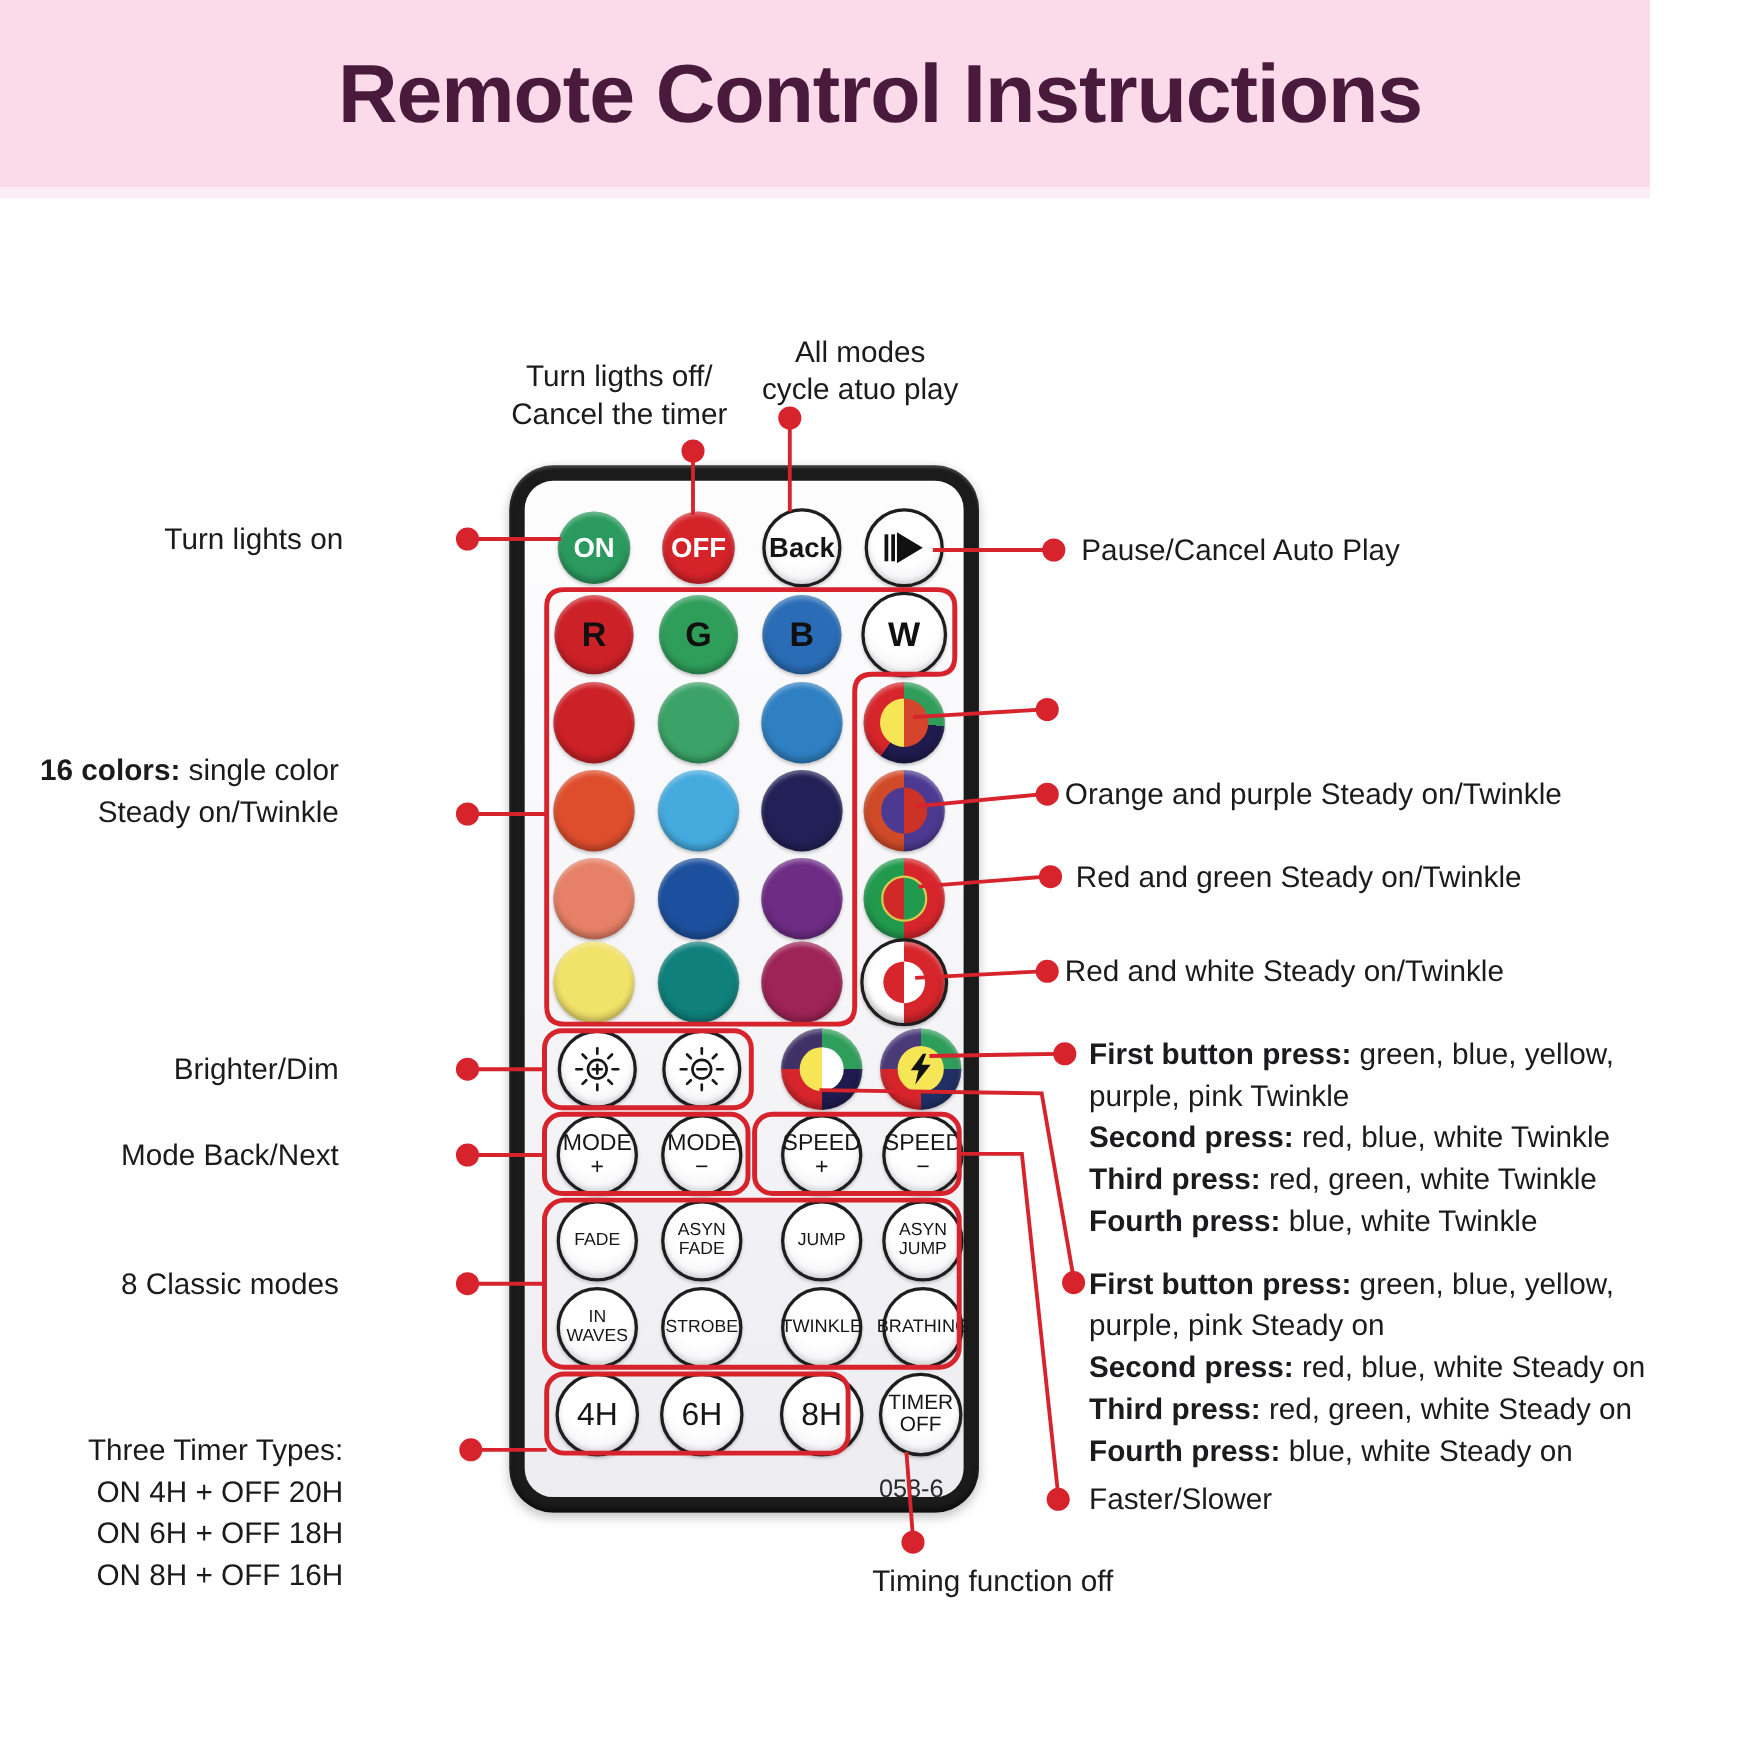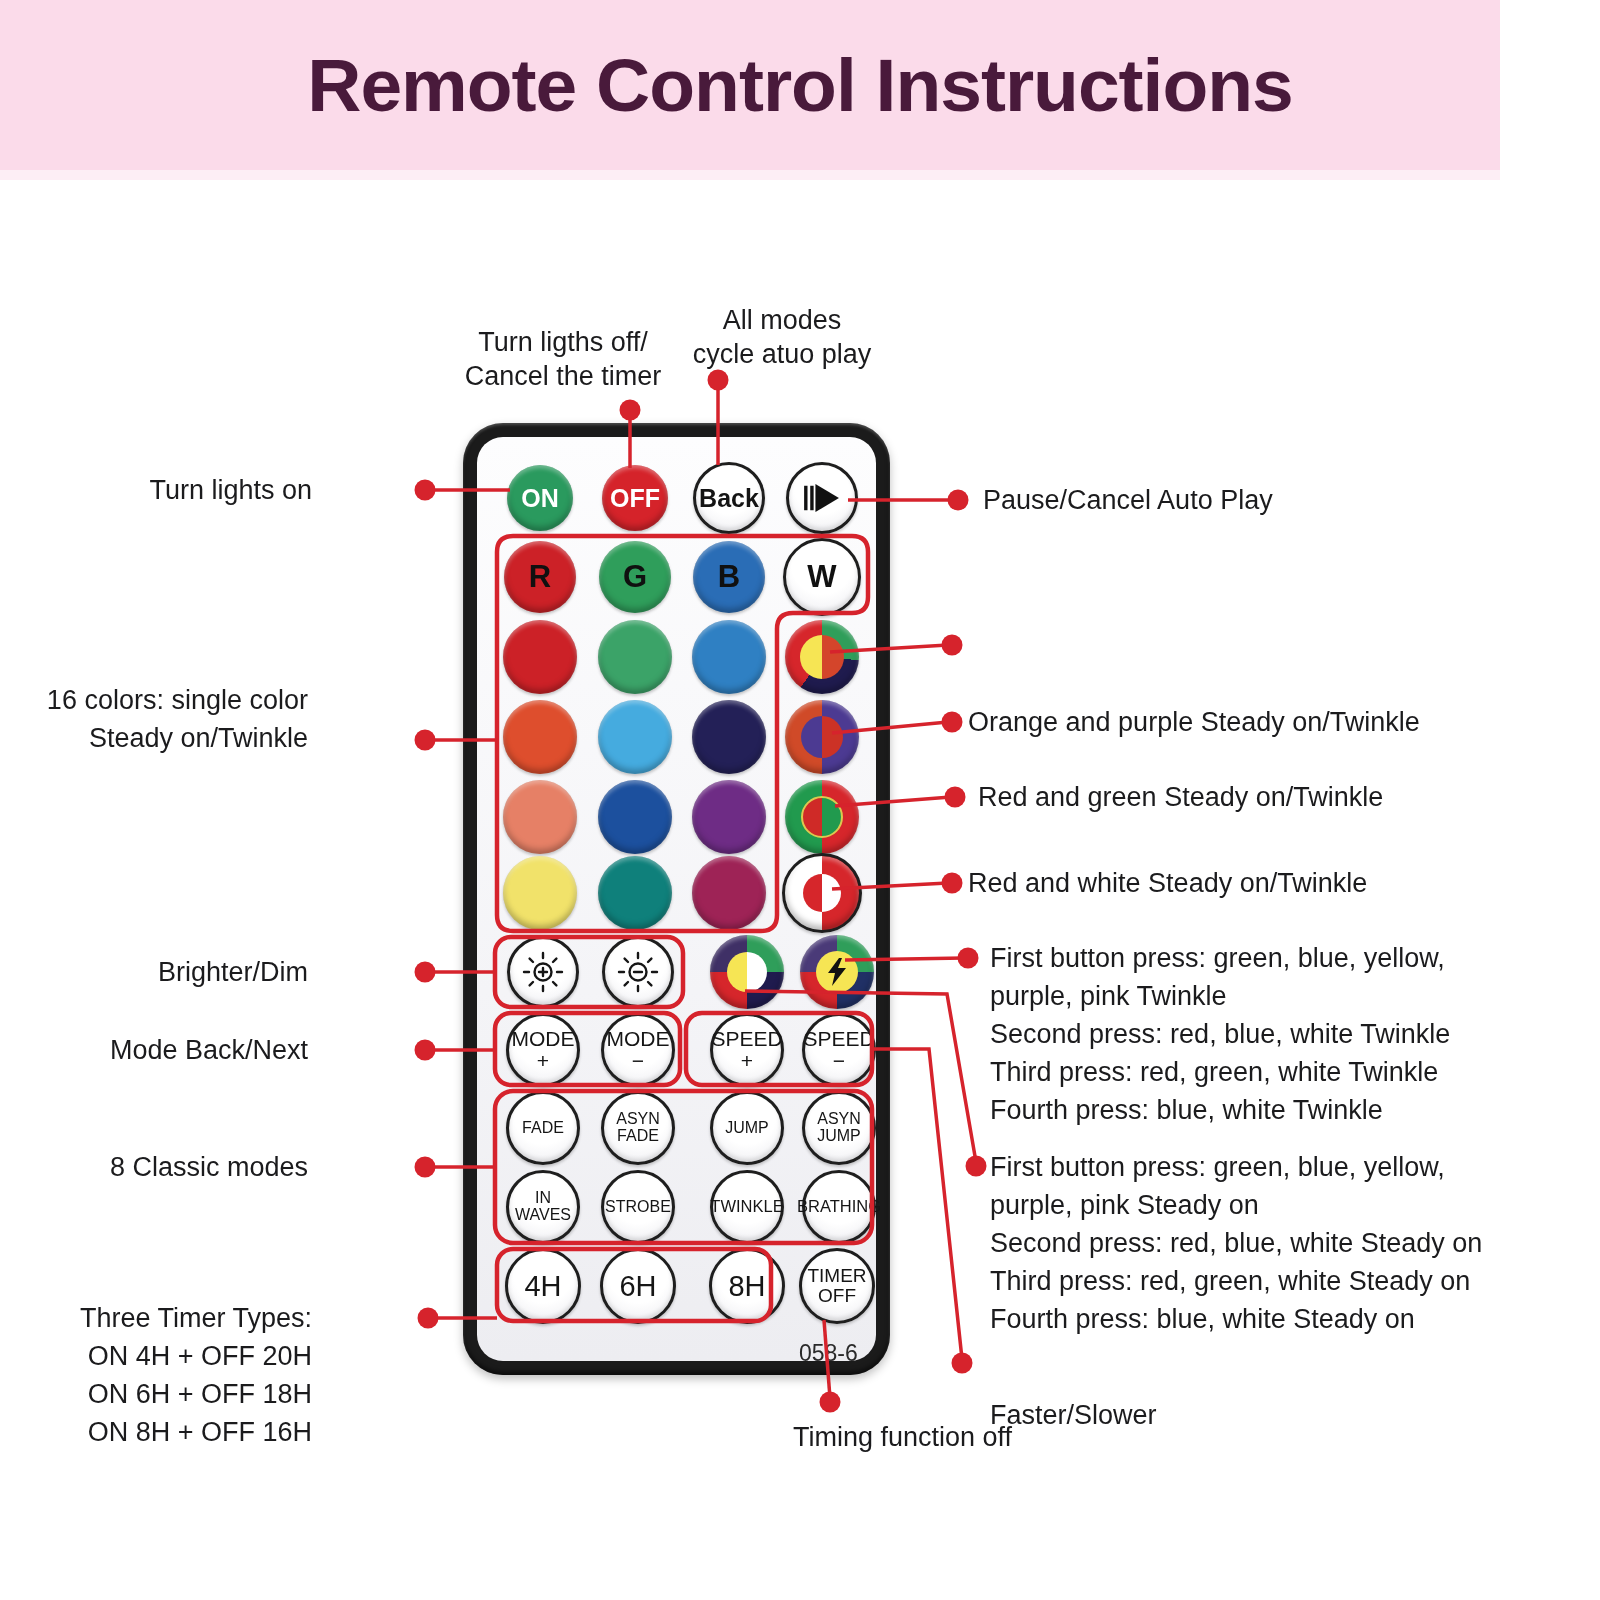--- a/index.html
+++ b/index.html
@@ -42,21 +42,21 @@
   .sp-rw{background:linear-gradient(90deg,#ffffff 50%,#d6262b 50%);border:3px solid #1e1e1e;}
   .sp-rw .inner{width:38px;height:38px;background:linear-gradient(90deg,#d6262b 50%,#ffffff 50%);}
   .sp-twa{background:conic-gradient(#2f9e5a 0deg 90deg,#1f1b4e 90deg 180deg,#d6262b 180deg 270deg,#3f3066 270deg 360deg);}
   .sp-twa .inner{width:40px;height:40px;background:linear-gradient(90deg,#f6e554 50%,#ffffff 50%);}
   .sp-bolt{background:conic-gradient(#2f9e5a 0deg 90deg,#203065 90deg 180deg,#d6262b 180deg 270deg,#4a3a78 270deg 360deg);}
   .sp-bolt .inner{width:42px;height:42px;background:#f6e554;display:flex;align-items:center;justify-content:center;}
   
   .overlay{position:absolute;left:0;top:0;z-index:3;pointer-events:none;}
   
   .note{position:absolute;z-index:4;font-size:27px;color:#1b1b1d;white-space:nowrap;line-height:34px;}
-  .note b{font-weight:normal;}
+  .note b{font-weight:bold;}
   .r-align{text-align:right;}
   .c-align{text-align:center;}
   .lh38{line-height:38px;}
   .blk{line-height:38px;white-space:nowrap;}
 </style>
 </head>
 <body>
 
 <div class="canvas">
 
@@ -318,16 +318,16 @@
   </div>
 
   <div class="note blk" style="left:990px;top:1148px;">
     <div><b>First button press:</b><span> green, blue, yellow,</span></div>
     <div><b></b><span>purple, pink Steady on</span></div>
     <div><b>Second press:</b><span> red, blue, white Steady on</span></div>
     <div><b>Third press:</b><span> red, green, white Steady on</span></div>
     <div><b>Fourth press:</b><span> blue, white Steady on</span></div>
   </div>
 
-  <div class="note" style="left:990px;top:1398px;">Faster/Slower</div>
+  <div class="note" style="left:990px;top:1346px;">Faster/Slower</div>
   <div class="note" style="left:793px;top:1420px;">Timing function off</div>
 
 </div>
 
 </body></html>

